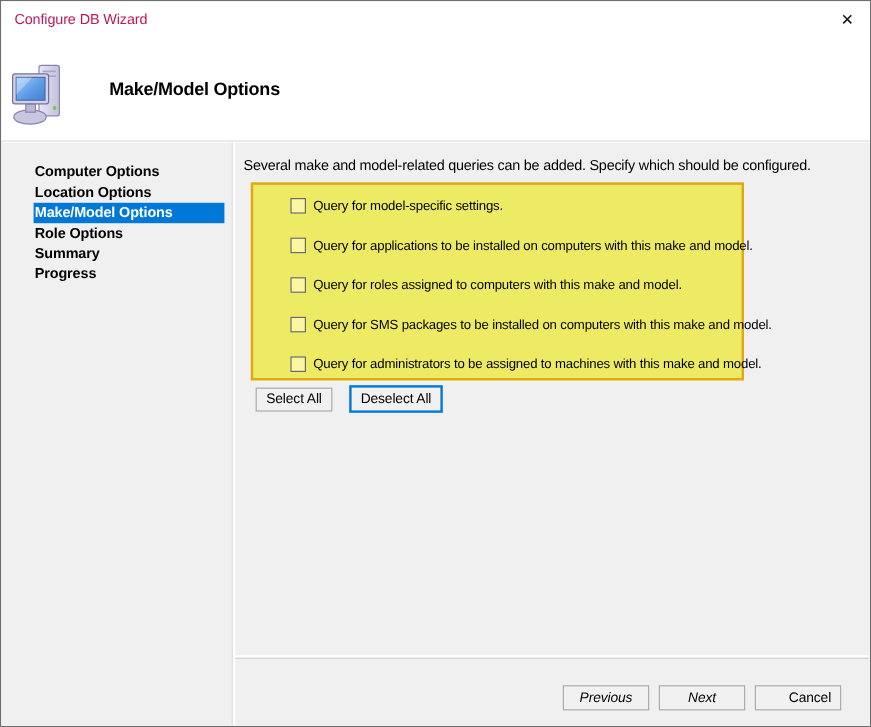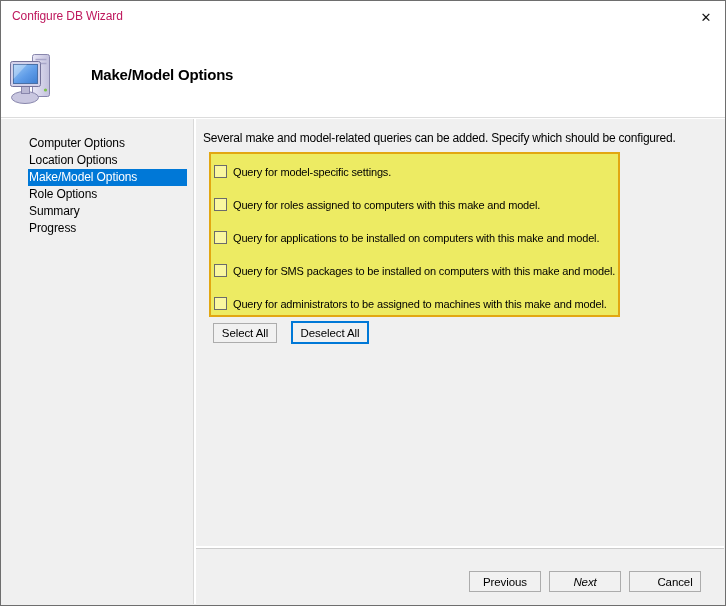--- a/index.html
+++ b/index.html
@@ -36,21 +36,21 @@
   .body-area {
     position: absolute; left: 0; top: 118px; right: 0; bottom: 0;
     background: #f0f0f0;
   }
   .sidebar-separator {
     position: absolute; left: 192px; top: 118px; bottom: 1px; width: 3px;
     background: #ffffff; border-left: 1px solid #d9d9d9;
   }
 
   
-  .sidebar { position: absolute; left: 0; top: 134px; width: 192px; }
+  .sidebar { position: absolute; left: 0; top: 134px; width: 192px; font-weight: bold; }
   .side-item {
     height: 17px; line-height: 17px; padding-left: 28px;
     font-size: 12px; color: #000; cursor: default; white-space: nowrap;
   }
   .side-item.selected {
     margin-left: 27px; width: 159px; padding-left: 1px;
     background: var(--selection, #0078d7); color: #fff;
   }
 
   
@@ -58,20 +58,21 @@
     position: absolute; left: 202px; top: 130px; width: 510px;
     font-size: 12px; letter-spacing: -0.2px; white-space: nowrap;
   }
 
   
   .highlight-box {
     position: absolute; left: 208px; top: 151px; width: 411px; height: 165px;
     background: var(--highlight_fill, #edeb63);
     border: 2px solid var(--highlight_border, #e2a712);
     padding-top: 1px;
+    padding-left: 28px;
   }
   .cb-row {
     height: 33px; display: flex; align-items: center; padding-left: 3px;
     cursor: default; white-space: nowrap;
   }
   .checkbox {
     width: 13px; height: 13px; flex: 0 0 13px;
     background: #faf7a0; border: 1px solid #6b6b6b; margin-right: 6px;
   }
   .cb-label { font-size: 11px; letter-spacing: -0.15px; }
@@ -87,21 +88,21 @@
   .btn-deselect-all {
     left: 290px; top: 320px; width: 78px; height: 23px;
     border: 2px solid var(--focus, #0078d7); background: #f1f1f1;
   }
 
   
   .footer-separator {
     position: absolute; left: 195px; right: 1px; top: 545px; height: 3px;
     background: #ffffff; border-bottom: 1px solid #cccccc;
   }
-  .btn-previous { left: 468px; top: 570px; width: 72px; height: 21px; }
+  .btn-previous { left: 468px; top: 570px; width: 72px; height: 21px; font-style: italic; }
   .btn-next     { left: 548px; top: 570px; width: 72px; height: 21px; font-style: italic; }
   .btn-cancel   { left: 628px; top: 570px; width: 72px; height: 21px; padding-left: 20px; }
 </style>
 </head>
 <body>
 
 <div class="window">
 
   <div class="body-area"></div>
 
@@ -150,25 +151,25 @@
 
   <div class="instruction">Several make and model-related queries can be added.  Specify which should be configured.</div>
 
   <div class="highlight-box">
     <div class="cb-row">
       <span class="checkbox"></span>
       <span class="cb-label">Query for model-specific settings.</span>
     </div>
     <div class="cb-row">
       <span class="checkbox"></span>
-      <span class="cb-label">Query for roles assigned to computers with this make and model.</span>
+      <span class="cb-label">Query for applications to be installed on computers with this make and model.</span>
     </div>
     <div class="cb-row">
       <span class="checkbox"></span>
-      <span class="cb-label">Query for applications to be installed on computers with this make and model.</span>
+      <span class="cb-label">Query for roles assigned to computers with this make and model.</span>
     </div>
     <div class="cb-row">
       <span class="checkbox"></span>
       <span class="cb-label">Query for SMS packages to be installed on computers with this make and model.</span>
     </div>
     <div class="cb-row">
       <span class="checkbox"></span>
       <span class="cb-label">Query for administrators to be assigned to machines with this make and model.</span>
     </div>
   </div>

